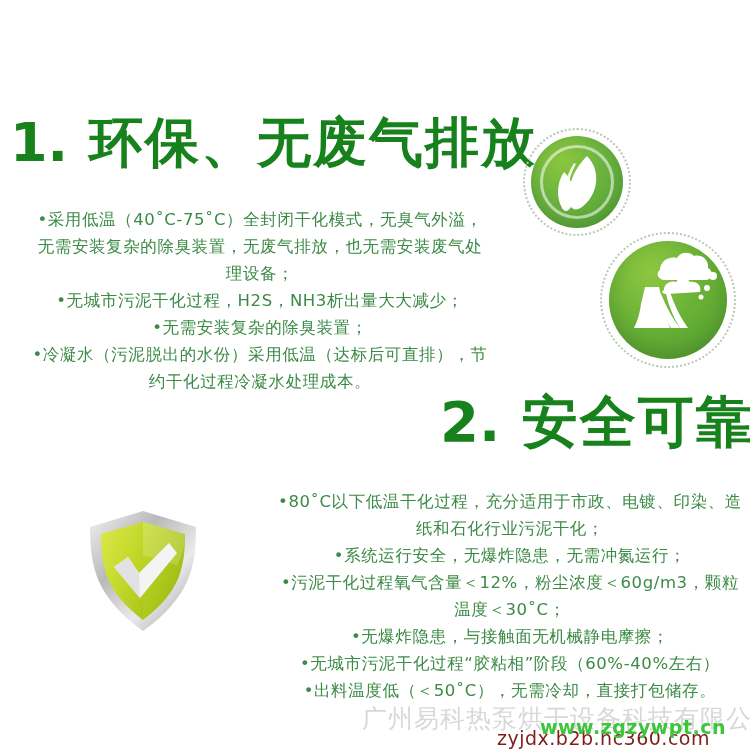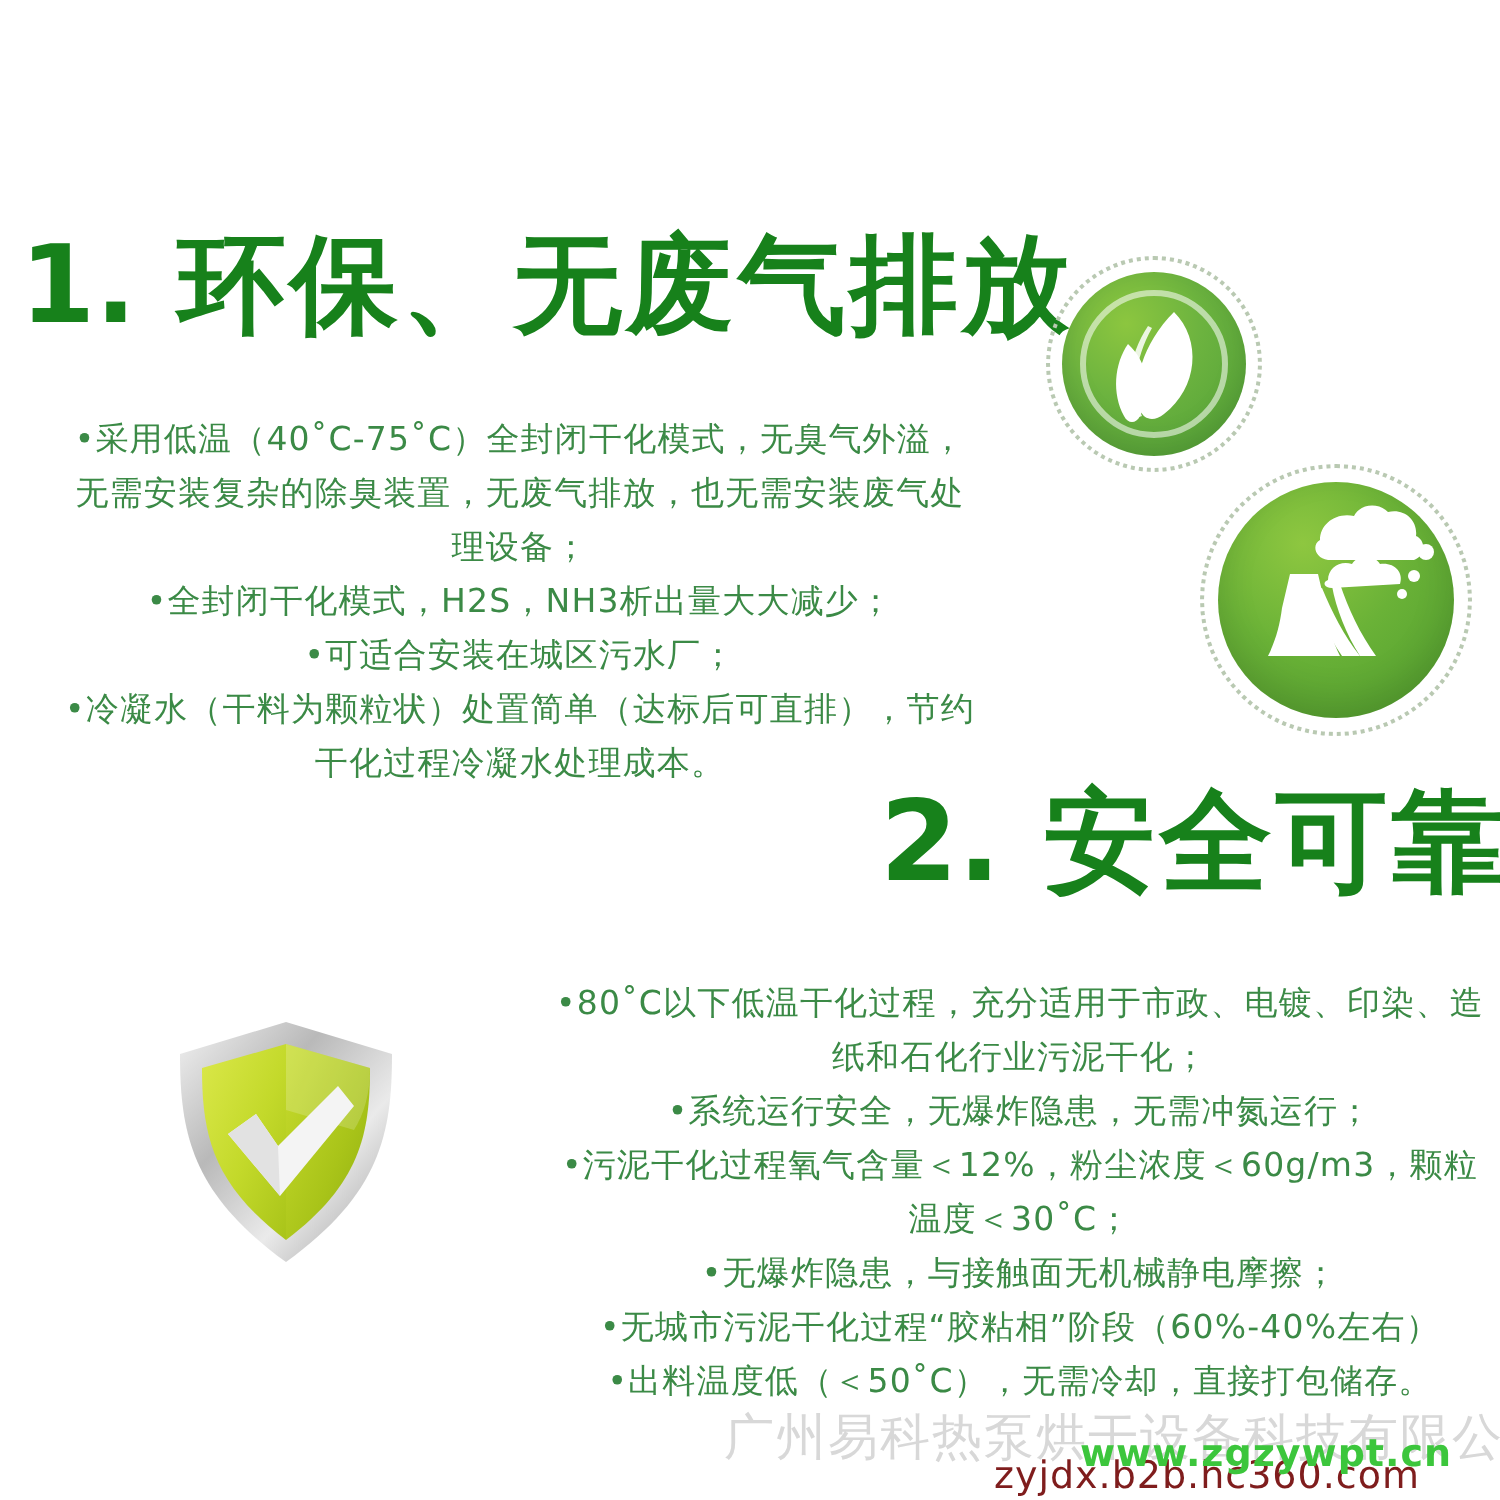--- a/index.html
+++ b/index.html
@@ -172,23 +172,23 @@
 
 <div class="stage">
 
   <div class="heading" id="heading-1">
     <span class="num">1.</span>
     <span>环保、无废气排放</span>
   </div>
 
   <div class="body-block" id="block-1">
     <p class="para">•采用低温（40˚C-75˚C）全封闭干化模式，无臭气外溢，无需安装复杂的除臭装置，无废气排放，也无需安装废气处理设备；</p>
-    <p class="para">•全封闭干化模式，H2S，NH3析出量大大减少；</p>
-    <p class="para">•可适合安装在城区污水厂；</p>
-    <p class="para">•冷凝水（干料为颗粒状）处置简单（达标后可直排），节约干化过程冷凝水处理成本。</p>
+    <p class="para">•无城市污泥干化过程，H2S，NH3析出量大大减少；</p>
+    <p class="para">•无需安装复杂的除臭装置；</p>
+    <p class="para">•冷凝水（污泥脱出的水份）采用低温（达标后可直排），节约干化过程冷凝水处理成本。</p>
   </div>
 
   <div class="badge" id="badge-leaf">
     <div class="dashring"></div>
     <div class="disc"></div>
     <div class="innerring"></div>
     <svg viewBox="0 0 108 108">
       <path d="M64 28 C78 42 76 66 59 79 C54 83 49 82 47 77 C43 64 48 44 64 28 Z" fill="#ffffff"></path>
       <path d="M41 44 C52 54 53 70 47 80 C45 84 41 84 39 80 C33 69 34 54 41 44 Z" fill="#ffffff"></path>
       <path d="M53 36 C44 52 43 68 48 80 L45 81 C39 68 41 50 51 35 Z" fill="#ffffff" opacity="0.85"></path>

